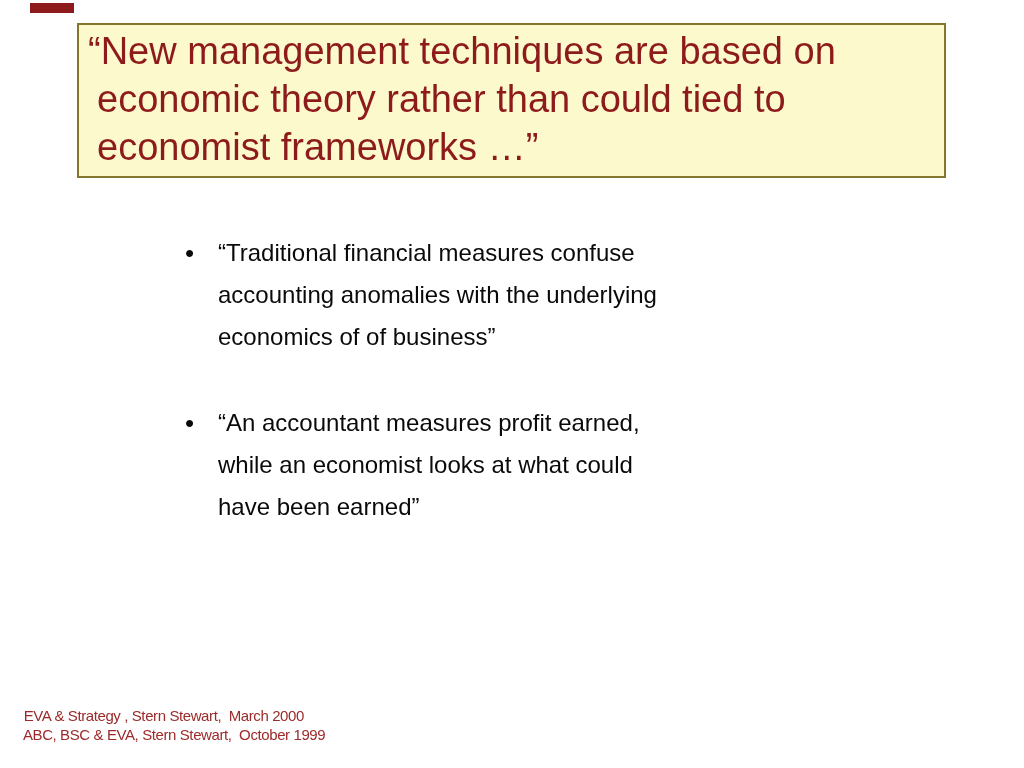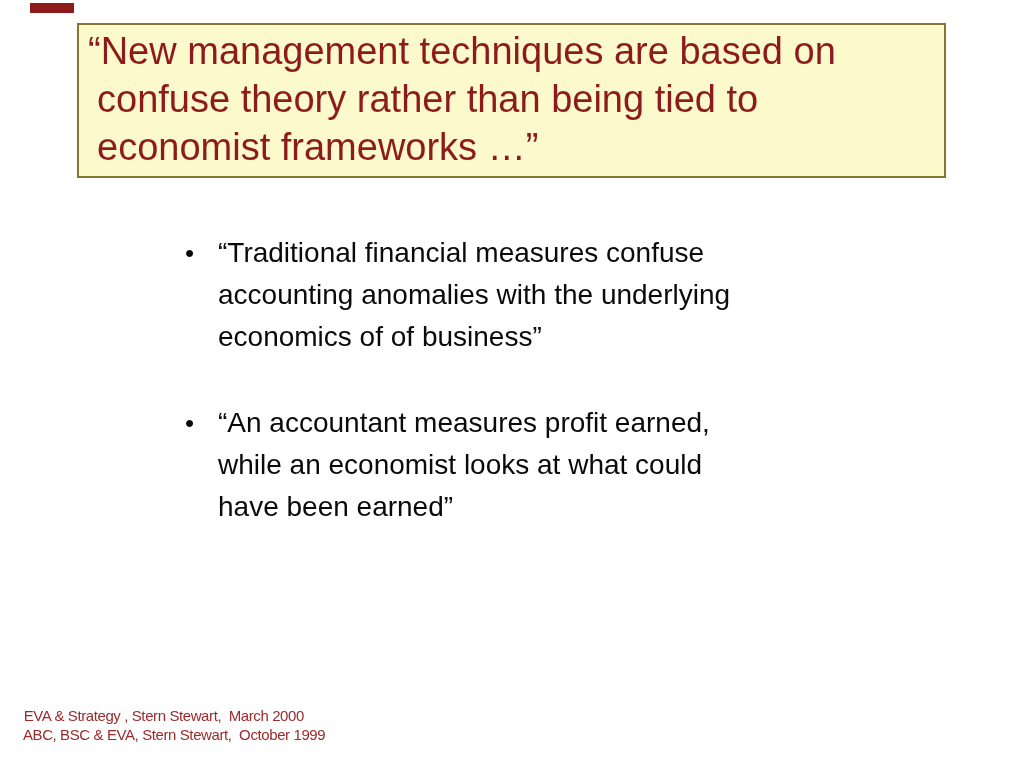--- a/index.html
+++ b/index.html
@@ -62,21 +62,21 @@
     margin-top: 44px;
   }
   .bullet-marker {
     flex: 0 0 33px;
     width: 33px;
     font-size: 26px;
     line-height: 42px;
     color: #0A0A0A;
   }
   .bullet-text {
-    font-size: 28px;
+    font-size: 24px;
     line-height: 42px;
     color: #0A0A0A;
     white-space: pre-line;
   }
   .footer {
     position: absolute;
     left: 20px;
     top: 706px;
     font-size: 15px;
     line-height: 19px;
@@ -93,21 +93,21 @@
 </style>
 </head>
 <body>
 
 <div class="slide">
 
   <div class="accent-bar"></div>
 
   <div class="title-box">
     <div class="title-line first">“New management techniques are based on</div>
-    <div class="title-line">confuse theory rather than being tied to</div>
+    <div class="title-line">economic theory rather than could tied to</div>
     <div class="title-line">economist frameworks …”</div>
   </div>
 
   <div class="bullets">
     <div class="bullet-item">
       <span class="bullet-marker">•</span>
       <div class="bullet-text">“Traditional financial measures confuse
 accounting anomalies with the underlying
 economics of of business”</div>
     </div>

